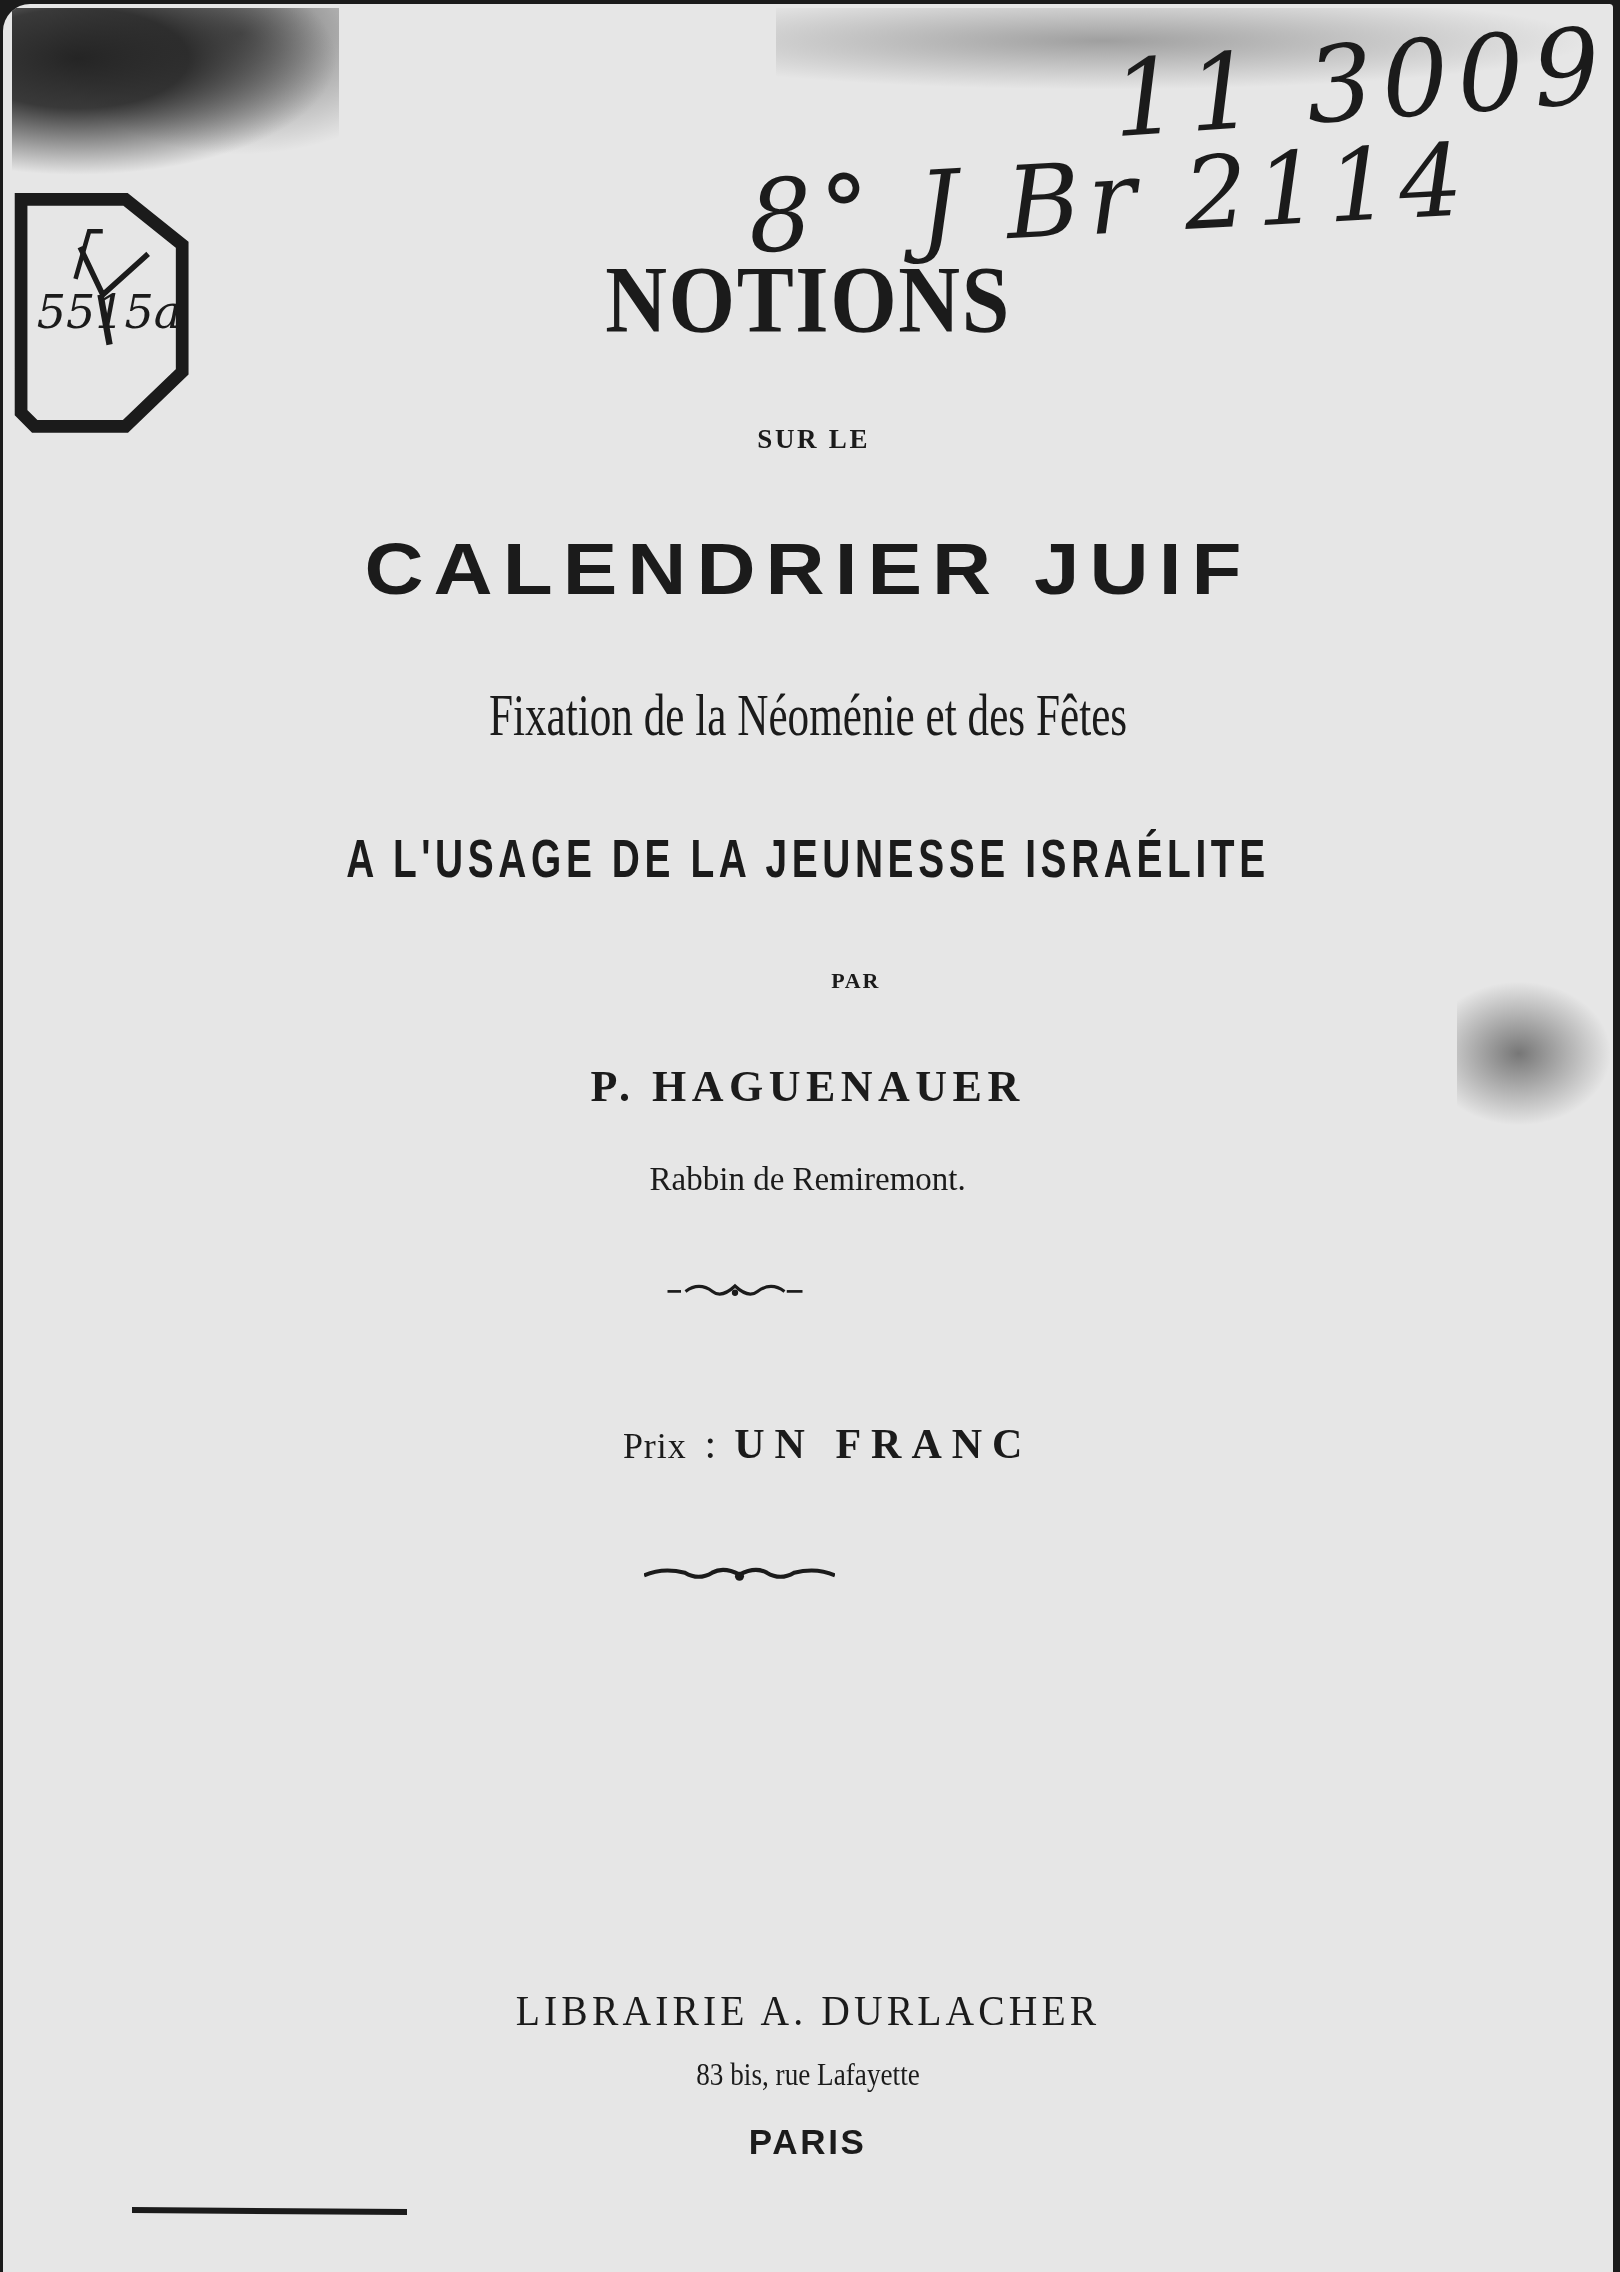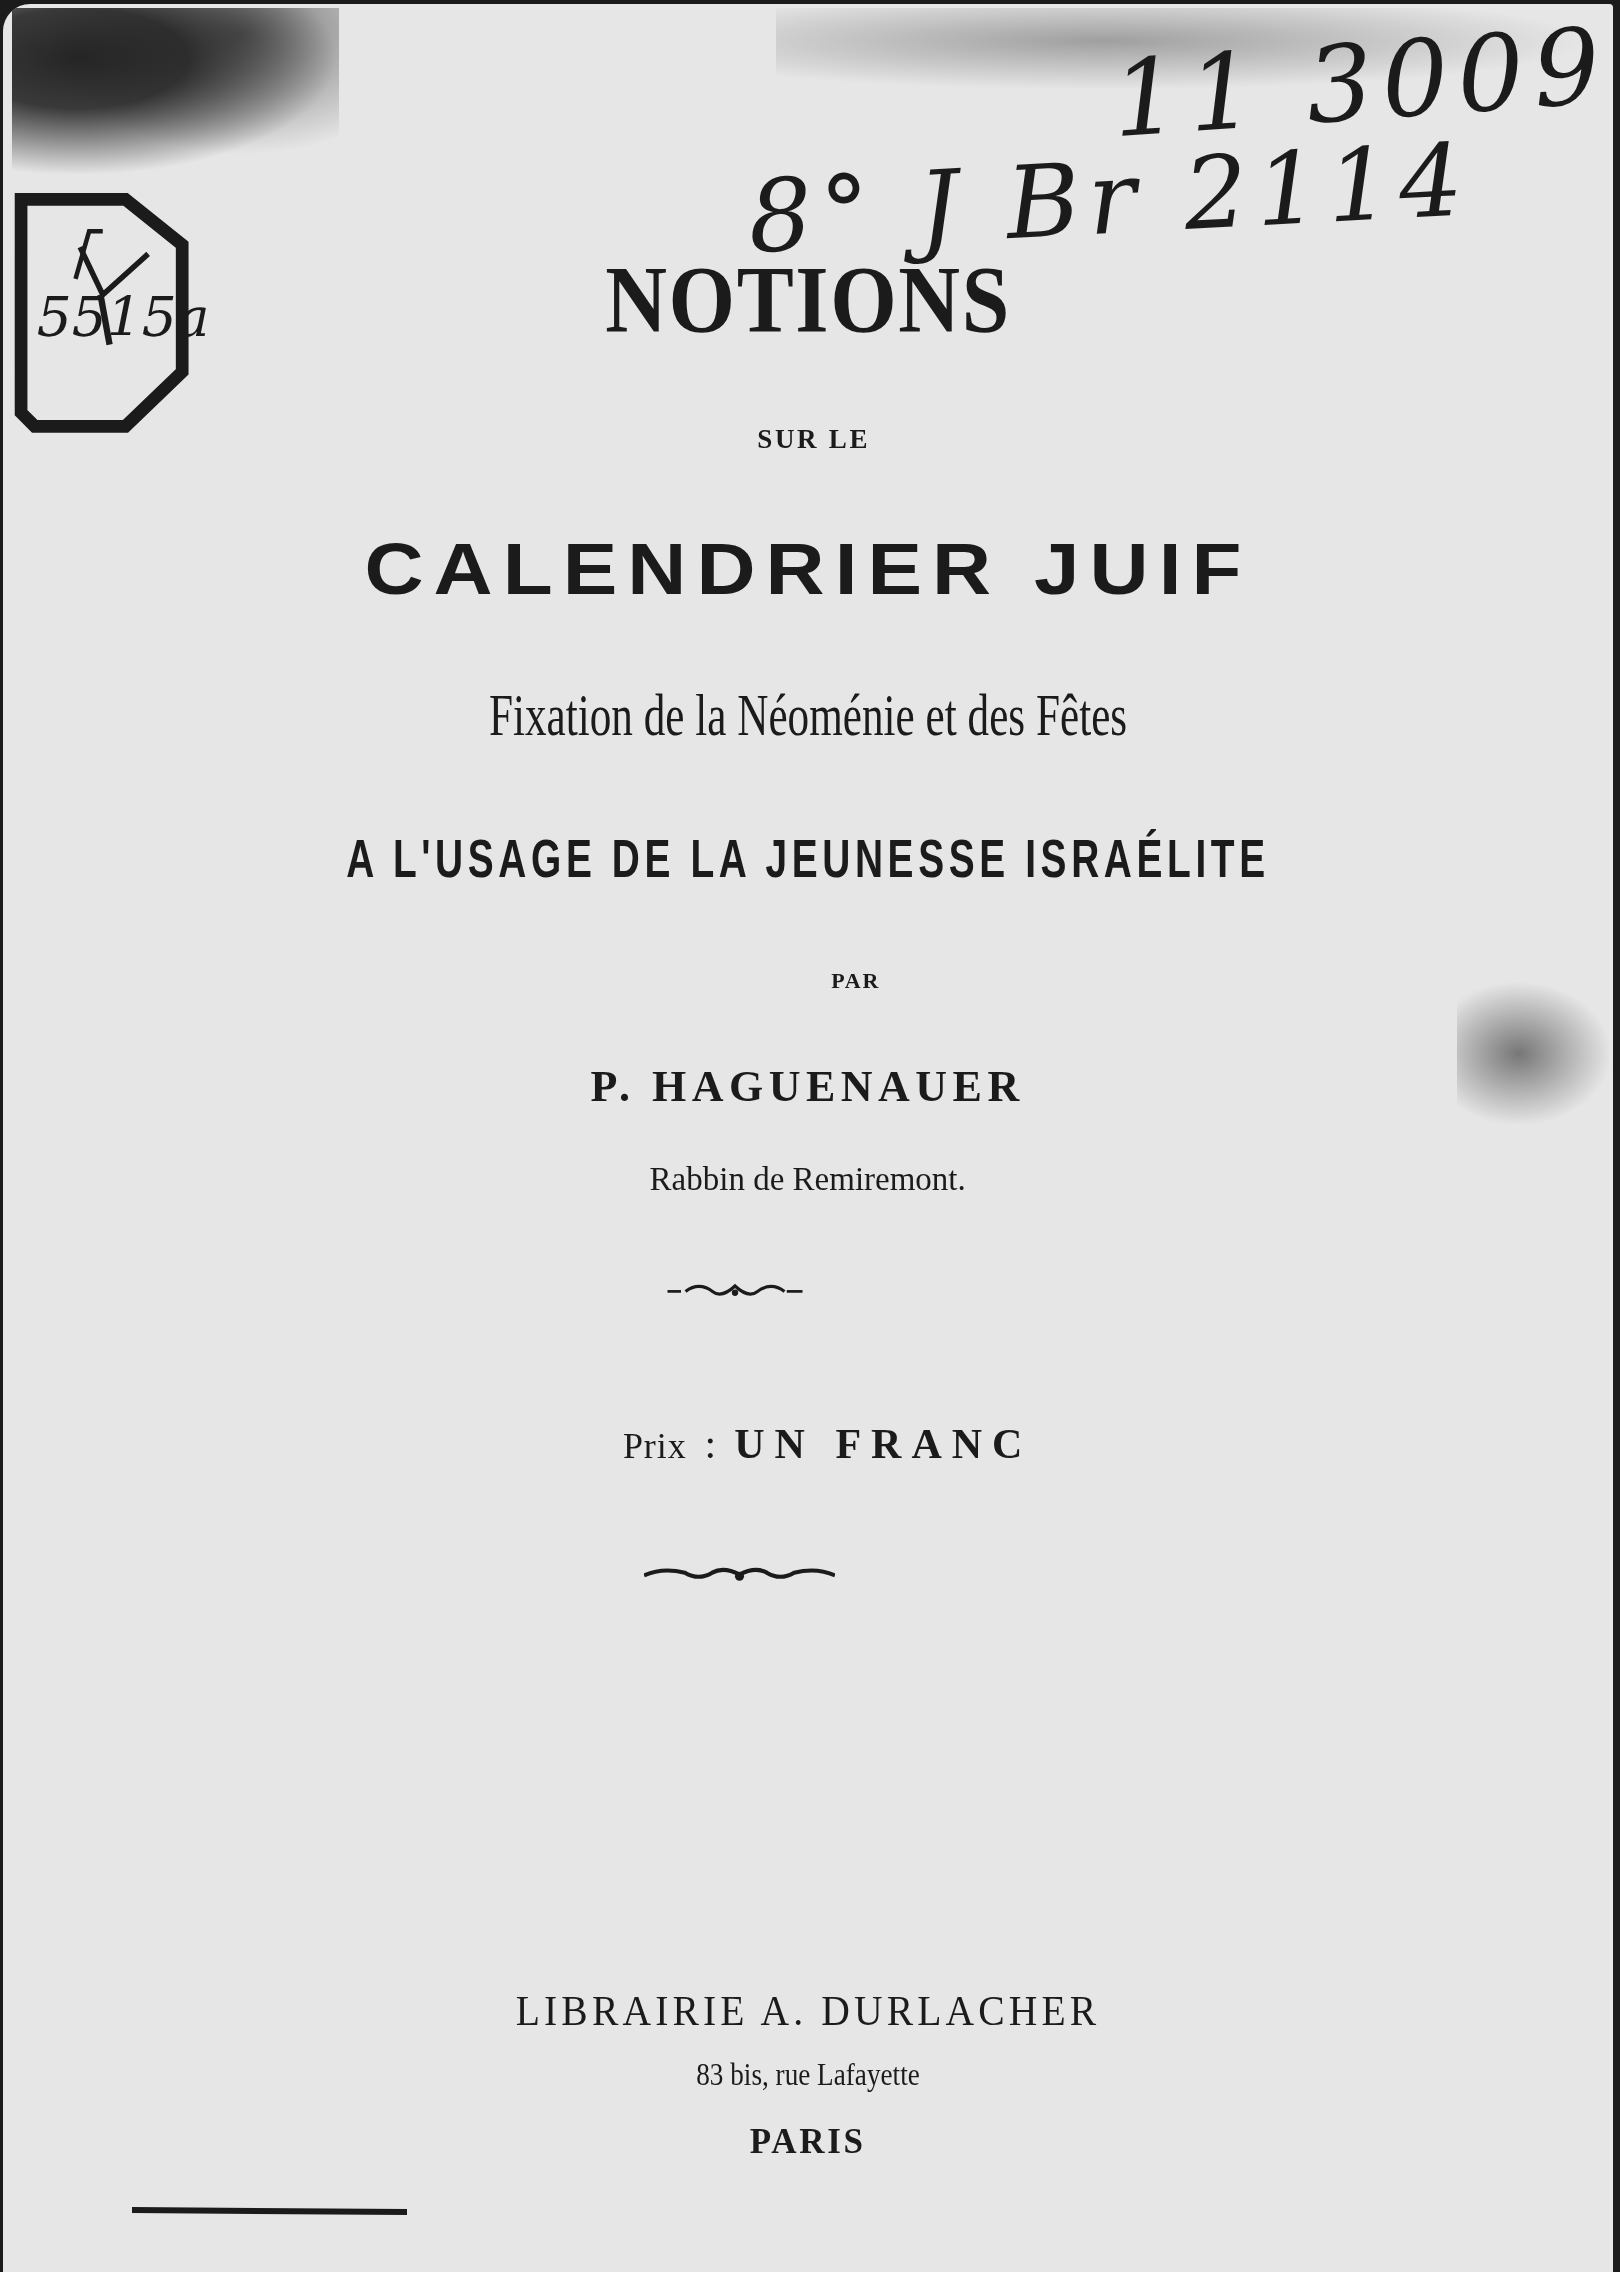--- a/index.html
+++ b/index.html
@@ -35,34 +35,34 @@
     #usage { top: 823px; font-size: 54px; font-weight: bold; transform: scaleX(0.72); letter-spacing: 6.4px; }
     #par { top: 964px; font-size: 22px; font-weight: bold; letter-spacing: 1.8px; margin-left: 48px; }
     #author { top: 1057px; font-size: 44px; letter-spacing: 5.5px; font-weight: bold; }
     #affil { top: 1157px; font-size: 33px; }
     #price { top: 1416px; font-size: 42px; padding-left: 20px; }
     #price .prix-label { font-size: 36px; letter-spacing: 0.9px; }
     #price .prix-colon { margin: 0 18px; }
     #price .prix-value { font-weight: 900; letter-spacing: 10px; }
     #publisher { top: 1982px; font-size: 43px; letter-spacing: 4.5px; transform: scaleX(0.92); }
     #address { top: 2052px; font-size: 32px; transform: scaleX(0.85); }
-    #city { top: 2118px; font-size: 35px; font-weight: bold; letter-spacing: 2.7px; font-family: Liberation Serif, serif; }
+    #city { top: 2118px; font-size: 35px; font-weight: bold; letter-spacing: 2.7px; }
 
     .ornament { position: absolute; }
     #orn1 { left: 664px; top: 1273px; width: 136px; height: 27px; }
     #orn2 { left: 641px; top: 1554px; width: 191px; height: 32px; }
 
     
     #stamp {
       position: absolute; left: 9px; top: 186px;
       width: 177px; height: 248px;
     }
     #stamp-text {
       position: absolute; left: 25px; top: 95px;
-      font-size: 55px; color: #1b1b1b;
+      font-size: 46px; color: #1b1b1b;
     }
 
     
     #shelf1 { position: absolute; left: 1109px; top: 18px; font-size: 105px; color: #1b1b1b; transform: rotate(-4deg); letter-spacing: 9px; }
     #shelf2 { position: absolute; left: 745px; top: 136px; font-size: 100px; color: #1b1b1b; transform: rotate(-3deg); letter-spacing: 8.2px; }
 
     
     #inv-top { position: absolute; left: 129px; top: 2204px; width: 275px; height: 6.4px; background: #1b1b1b; transform: rotate(0.4deg); }
     #inv-num { position: absolute; left: 150px; top: 2250px; font-size: 109px; color: #1b1b1b; letter-spacing: 4.5px; transform: scaleX(0.85); transform-origin: left top; }
 

